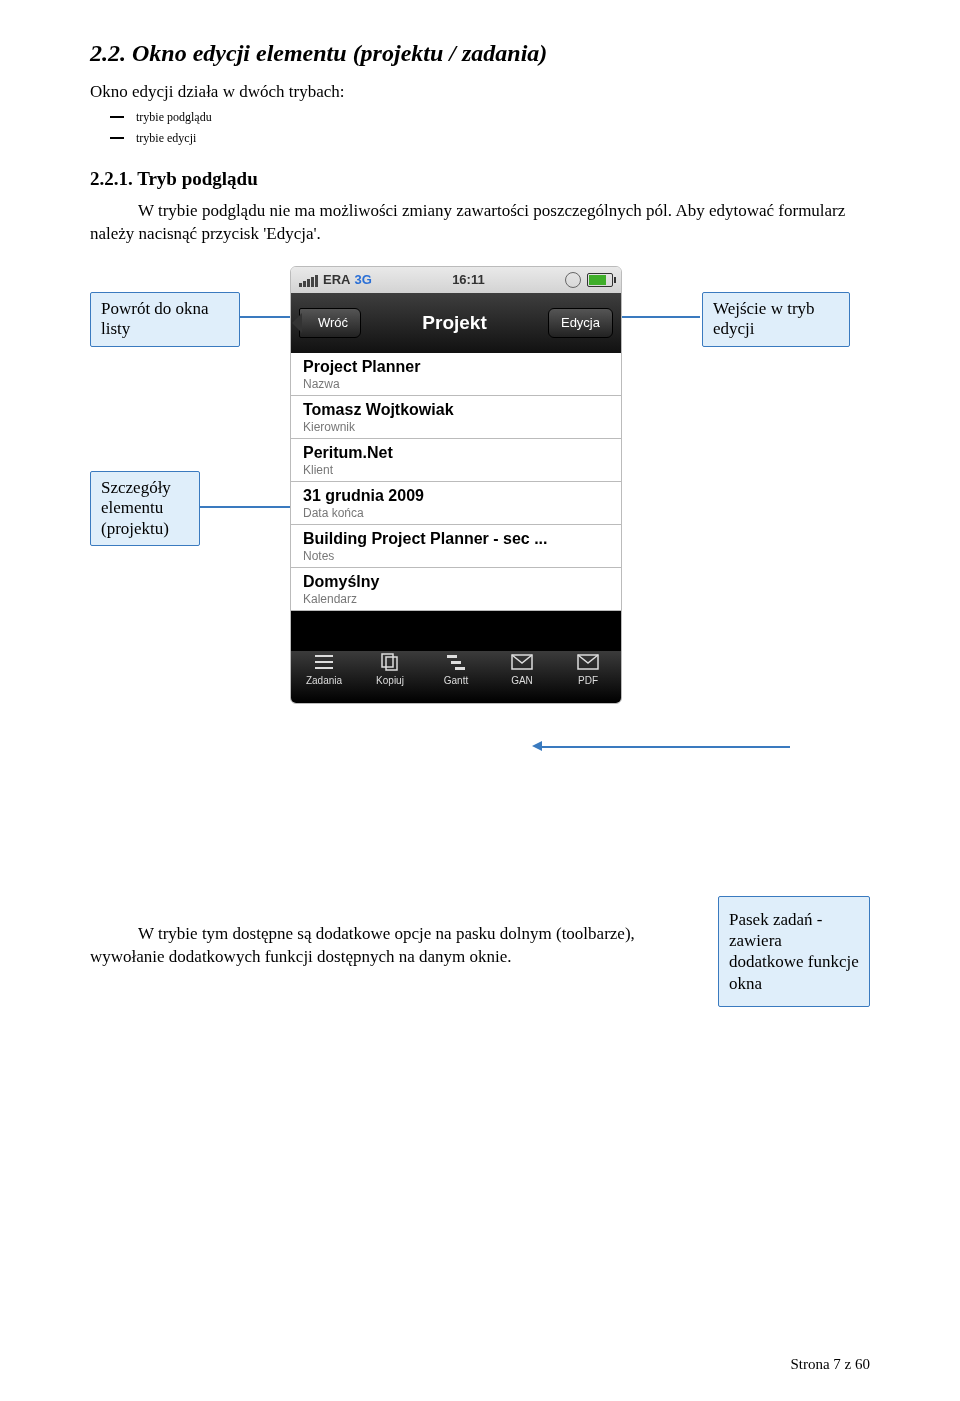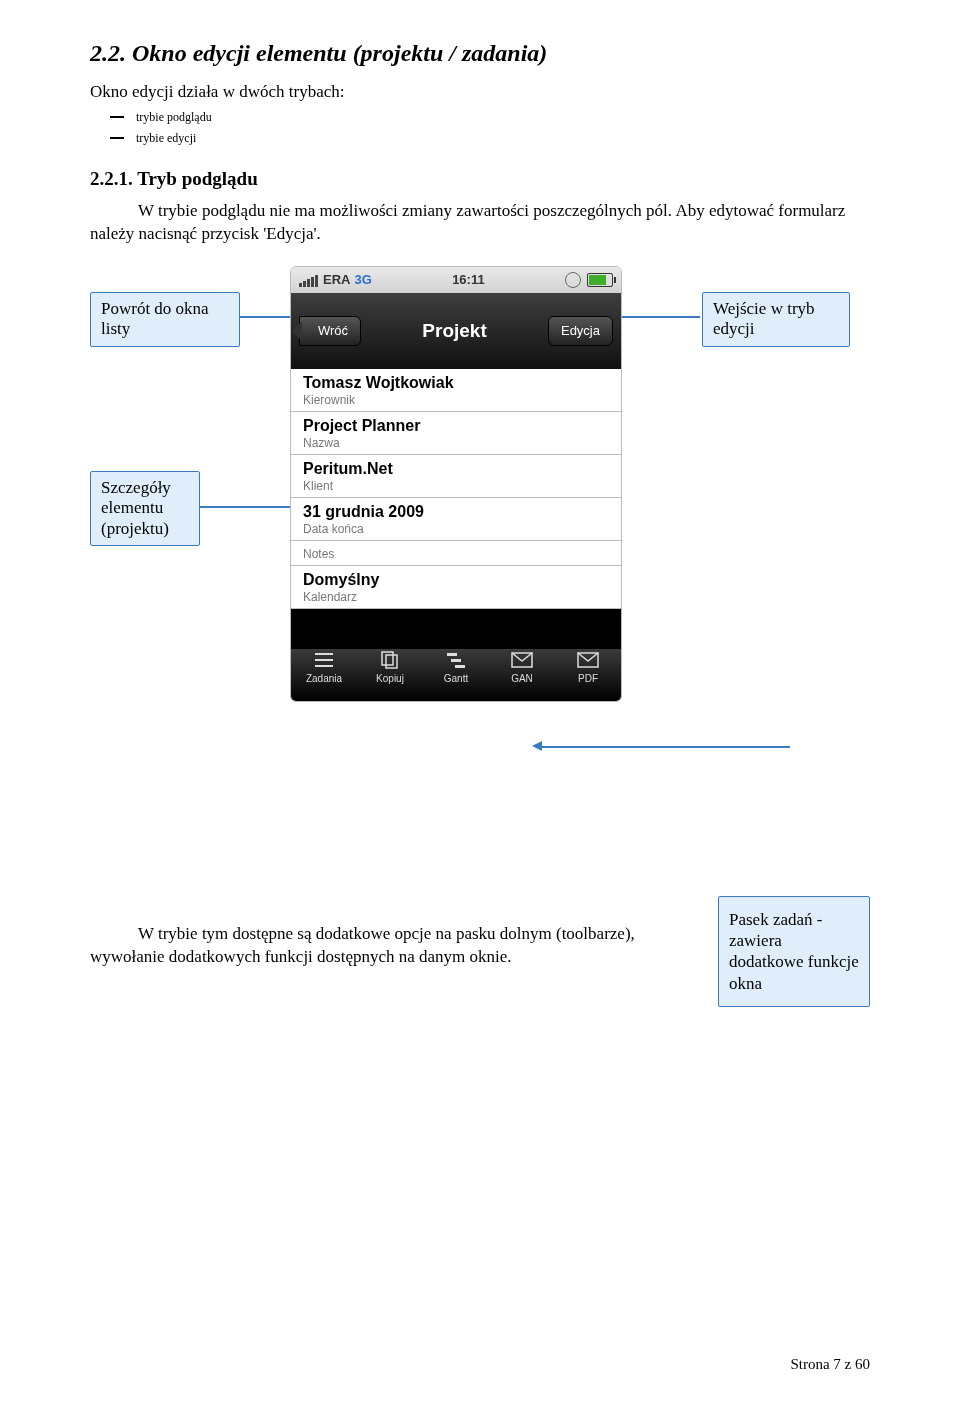--- a/index.html
+++ b/index.html
@@ -127,21 +127,21 @@
     left: 1px; top: 1px; bottom: 1px;
     width: 70%;
     background: #3fae2a;
   }
   .navbar {
     height: 44px;
     background: linear-gradient(#3e3e3e,#111);
     display: flex;
     align-items: center;
     justify-content: space-between;
-    padding: 16px 8px;
+    padding: 8px 8px;
   }
   .nav-title {
     color: #fff;
     font-weight: bold;
     font-size: 19px;
   }
   .nav-btn {
     height: 28px;
     line-height: 28px;
     padding: 0 12px;
@@ -320,36 +320,37 @@
           <span>Wróć</span>
         </div>
         <div class="nav-title">Projekt</div>
         <div class="nav-btn">
           <span>Edycja</span>
         </div>
       </div>
 
       <div class="list">
         <div class="cell">
+          <div class="value">Project Planner</div>
+          <div class="label">Nazwa</div>
+        </div>
+        <div class="cell">
           <div class="value">Tomasz Wojtkowiak</div>
           <div class="label">Kierownik</div>
         </div>
         <div class="cell">
-          <div class="value">Project Planner</div>
-          <div class="label">Nazwa</div>
-        </div>
-        <div class="cell">
           <div class="value">Peritum.Net</div>
           <div class="label">Klient</div>
         </div>
         <div class="cell">
           <div class="value">31 grudnia 2009</div>
           <div class="label">Data końca</div>
         </div>
         <div class="cell">
+          <div class="value">Building Project Planner - sec ...</div>
           <div class="label">Notes</div>
         </div>
         <div class="cell">
           <div class="value">Domyślny</div>
           <div class="label">Kalendarz</div>
         </div>
       </div>
 
       <div class="phone-black"></div>
 

